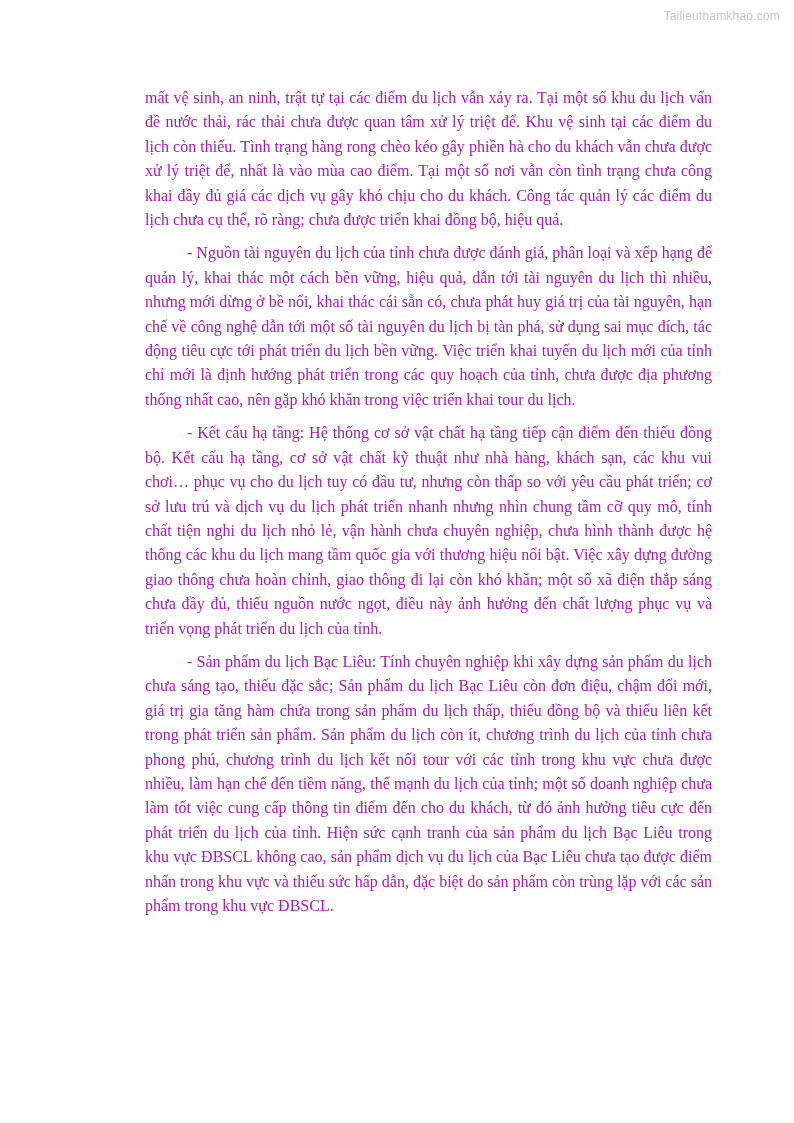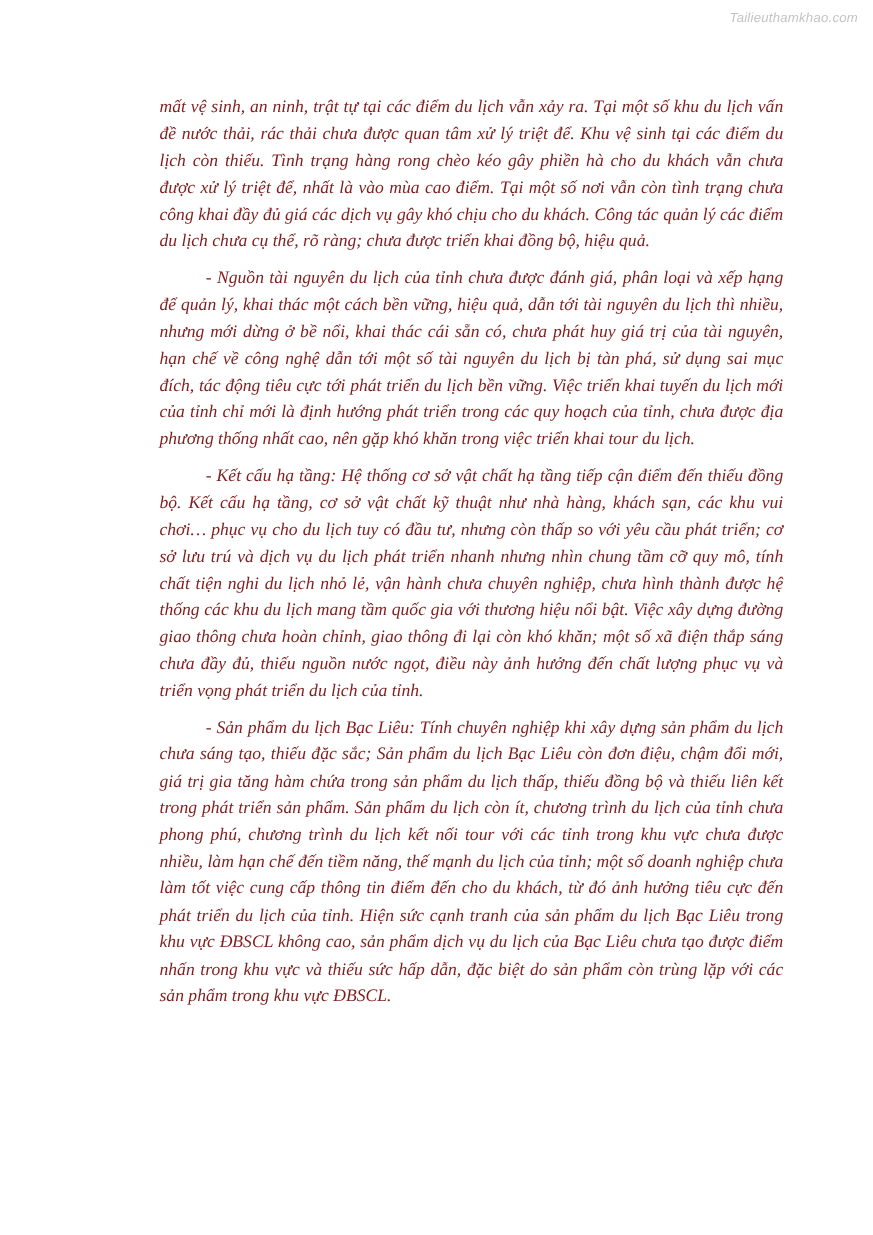--- a/index.html
+++ b/index.html
@@ -8,21 +8,20 @@
       background: #ffffff;
     }
     .page {
       position: relative;
       width: 794px;
       height: 1123px;
       background: #ffffff;
       overflow: hidden;
       font-family: "Liberation Serif", serif;
       color: #161616;
-      font-style: italic;
     }
     .watermark {
       position: absolute;
       top: 9px;
       right: 14px;
       font-family: "Liberation Sans", sans-serif;
       font-size: 12px;
       color: #c3c3c3;
       letter-spacing: 0.2px;
     }
@@ -30,21 +29,21 @@
       position: absolute;
       left: 145px;
       top: 86px;
       width: 567px;
     }
     .content p {
       margin: 0 0 9px 0;
       font-size: 16px;
       line-height: 24.4px;
       text-align: justify;
-      color: #7f1d1d;
+      color: #a21caf;
     }
     .content p.indented {
       text-indent: 42px;
     }
     .page-number {
       position: absolute;
       top: 1058px;
       left: 0;
       width: 794px;
       text-align: center;

